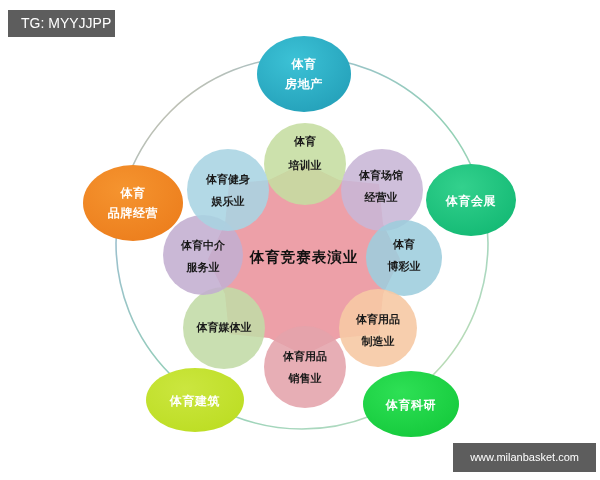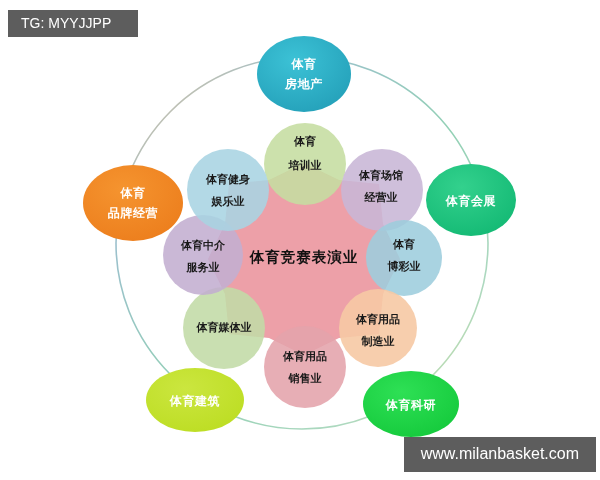--- a/index.html
+++ b/index.html
@@ -25,22 +25,22 @@
   .core-txt{
     font-size:14.5px;font-weight:bold;fill:#111111;text-anchor:middle;
     dominant-baseline:middle;letter-spacing:1px;
   }
 
   .badge{
     position:absolute;background:#5d5d5d;color:#ffffff;
     font-family:"Liberation Sans",sans-serif;
     display:flex;align-items:center;justify-content:center;
   }
-  #tg-badge{left:8px;top:10px;padding:5px 27px 6px 13px;font-size:14px;}
-  #wm-badge{right:4px;bottom:8px;padding:8px 17px 9px 17px;font-size:16px;}
+  #tg-badge{left:8px;top:10px;padding:5px 4px 6px 13px;font-size:14px;}
+  #wm-badge{right:4px;bottom:8px;padding:8px 17px 9px 17px;font-size:11px;}
 </style>
 </head>
 <body>
 
 <div id="stage">
 
   <svg class="layer" id="arcs" viewBox="0 0 600 480">
     <defs>
       <linearGradient id="ringgrad" x1="0" y1="0" x2="1" y2="1">
         <stop offset="0%" stop-color="#e8b580"></stop>

